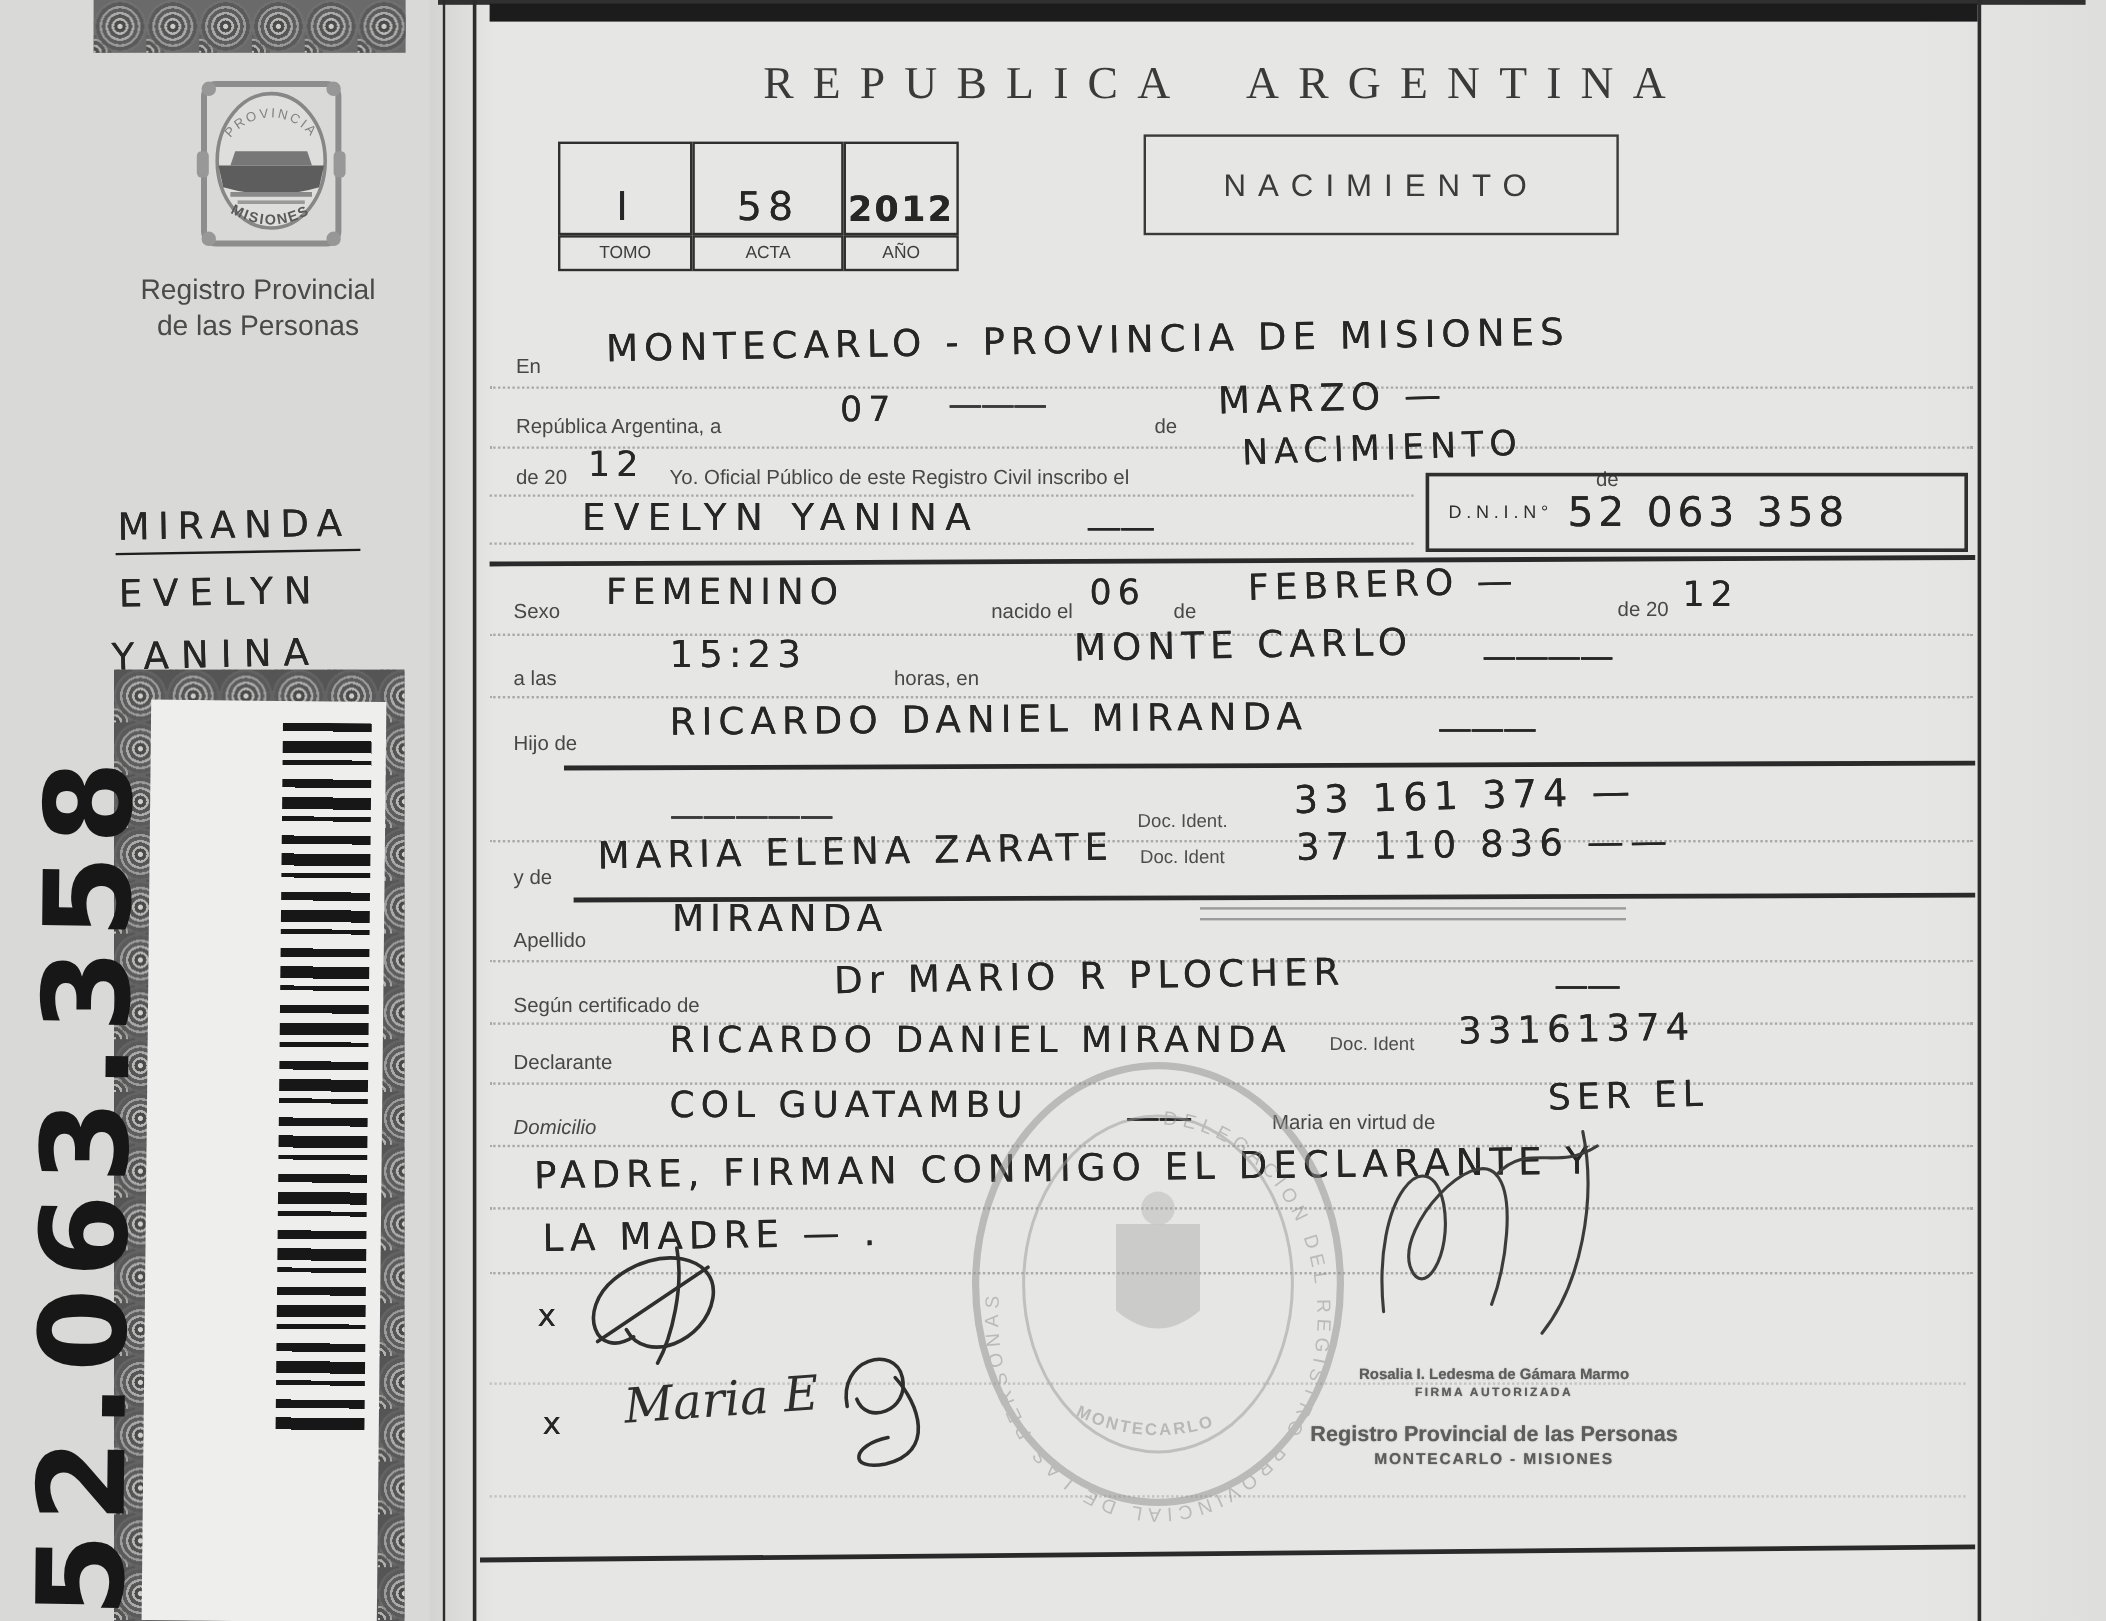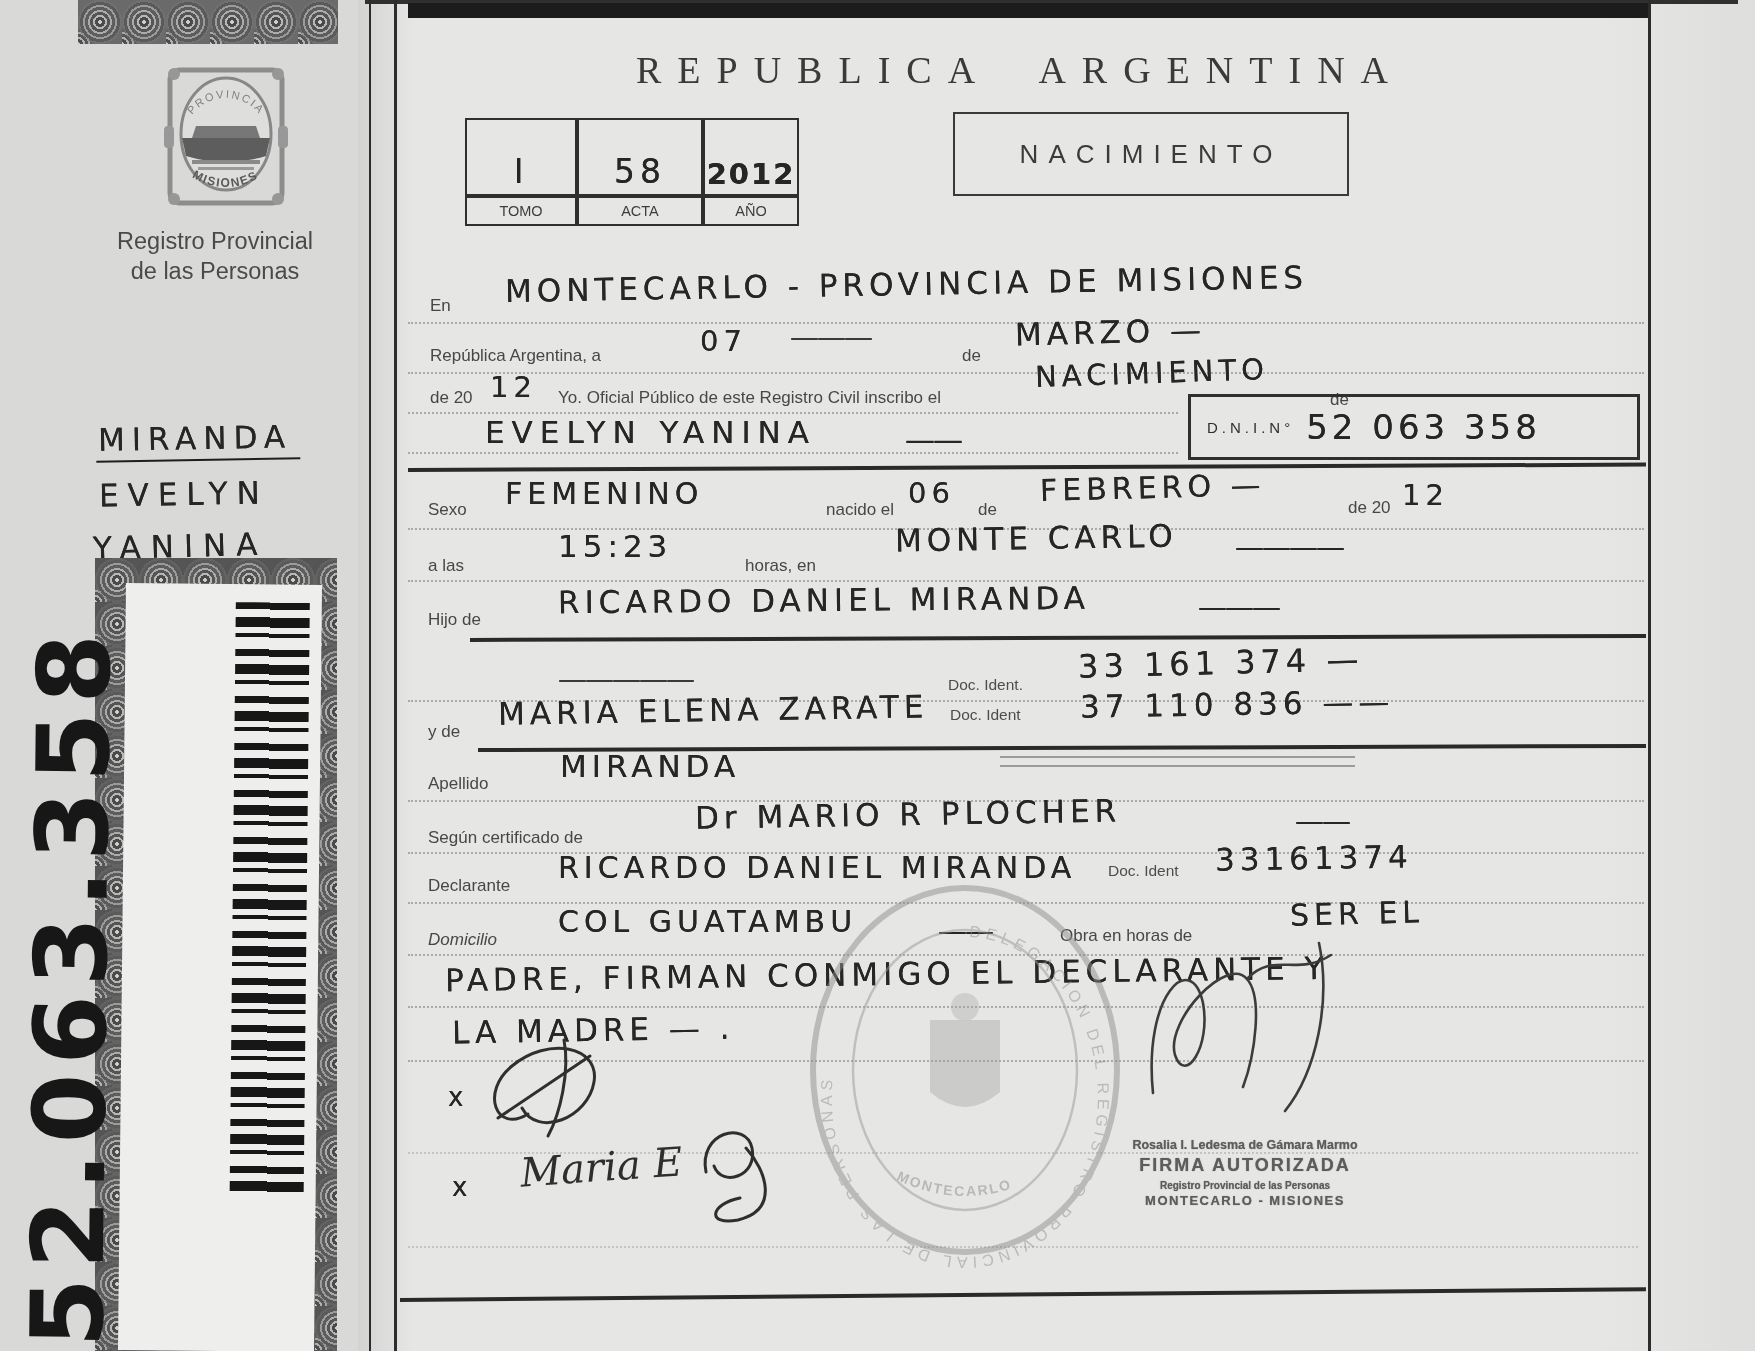--- a/index.html
+++ b/index.html
@@ -183,21 +183,21 @@
 
   <span class="abs lbl" style="left:428px;top:876px;">Declarante</span>
   <span class="abs hw" style="left:558px;top:850px;font-size:30px;">RICARDO DANIEL MIRANDA</span>
   <span class="abs lbl-s" style="left:1108px;top:862px;">Doc. Ident</span>
   <span class="abs hw" style="left:1215px;top:840px;font-size:31px;transform:rotate(-1deg);">33161374</span>
   <div class="dot" style="left:408px;top:902px;width:1236px;"></div>
 
   <span class="abs lbl" style="left:428px;top:930px;font-style:italic;">Domicilio</span>
   <span class="abs hw" style="left:558px;top:904px;font-size:30px;">COL GUATAMBU</span>
   <span class="abs hw" style="left:938px;top:914px;font-size:29px;letter-spacing:-2px;">——</span>
-  <span class="abs lbl" style="left:1060px;top:926px;">Obra en horas de</span>
+  <span class="abs lbl" style="left:1060px;top:926px;">Maria en virtud de</span>
   <span class="abs hw" style="left:1290px;top:896px;font-size:30px;transform:rotate(-1.5deg);">SER EL</span>
   <div class="dot" style="left:408px;top:954px;width:1236px;"></div>
 
   <span class="abs hw" style="left:445px;top:956px;font-size:31px;transform:rotate(-0.8deg);">PADRE, FIRMAN CONMIGO EL DECLARANTE Y</span>
   <div class="dot" style="left:408px;top:1006px;width:1236px;"></div>
   <span class="abs hw" style="left:452px;top:1012px;font-size:31px;transform:rotate(-1deg);">LA MADRE — .</span>
   <div class="dot" style="left:408px;top:1060px;width:1236px;"></div>
   <div class="dot-faint" style="left:408px;top:1152px;width:1230px;"></div>
   <div class="dot-faint" style="left:408px;top:1246px;width:1230px;"></div>
 
@@ -239,18 +239,18 @@
   <svg class="abs" style="left:1135px;top:935px;" width="230" height="180" viewBox="0 0 230 180">
     <g fill="none" stroke="#3c3c3c" stroke-width="2.6" stroke-linecap="round">
       <path d="M 18 158 C 8 60 56 14 68 68 C 76 112 50 150 40 120 C 30 86 92 20 112 44 C 128 62 120 120 108 152"></path>
       <path d="M 112 44 C 138 16 162 42 196 20"></path>
       <path d="M 184 8 C 196 66 182 136 150 176"></path>
     </g>
   </svg>
 
   <div class="abs" style="left:1075px;top:1138px;width:340px;">
     <div class="authline" style="font-size:12.5px;">Rosalia I. Ledesma de Gámara Marmo</div>
-    <div class="authline" style="font-size:18px;letter-spacing:2px;margin-top:3px;">FIRMA AUTORIZADA</div>
-    <div class="authline" style="font-size:10px;margin-top:4px;text-align:center;">Registro Provincial de las Personas</div>
+    <div class="authline" style="font-size:10px;letter-spacing:2px;margin-top:3px;">FIRMA AUTORIZADA</div>
+    <div class="authline" style="font-size:18px;margin-top:19px;text-align:center;">Registro Provincial de las Personas</div>
     <div class="authline" style="font-size:13px;letter-spacing:1.5px;margin-top:2px;">MONTECARLO - MISIONES</div>
   </div>
 
 </div>
 
 </body></html>

